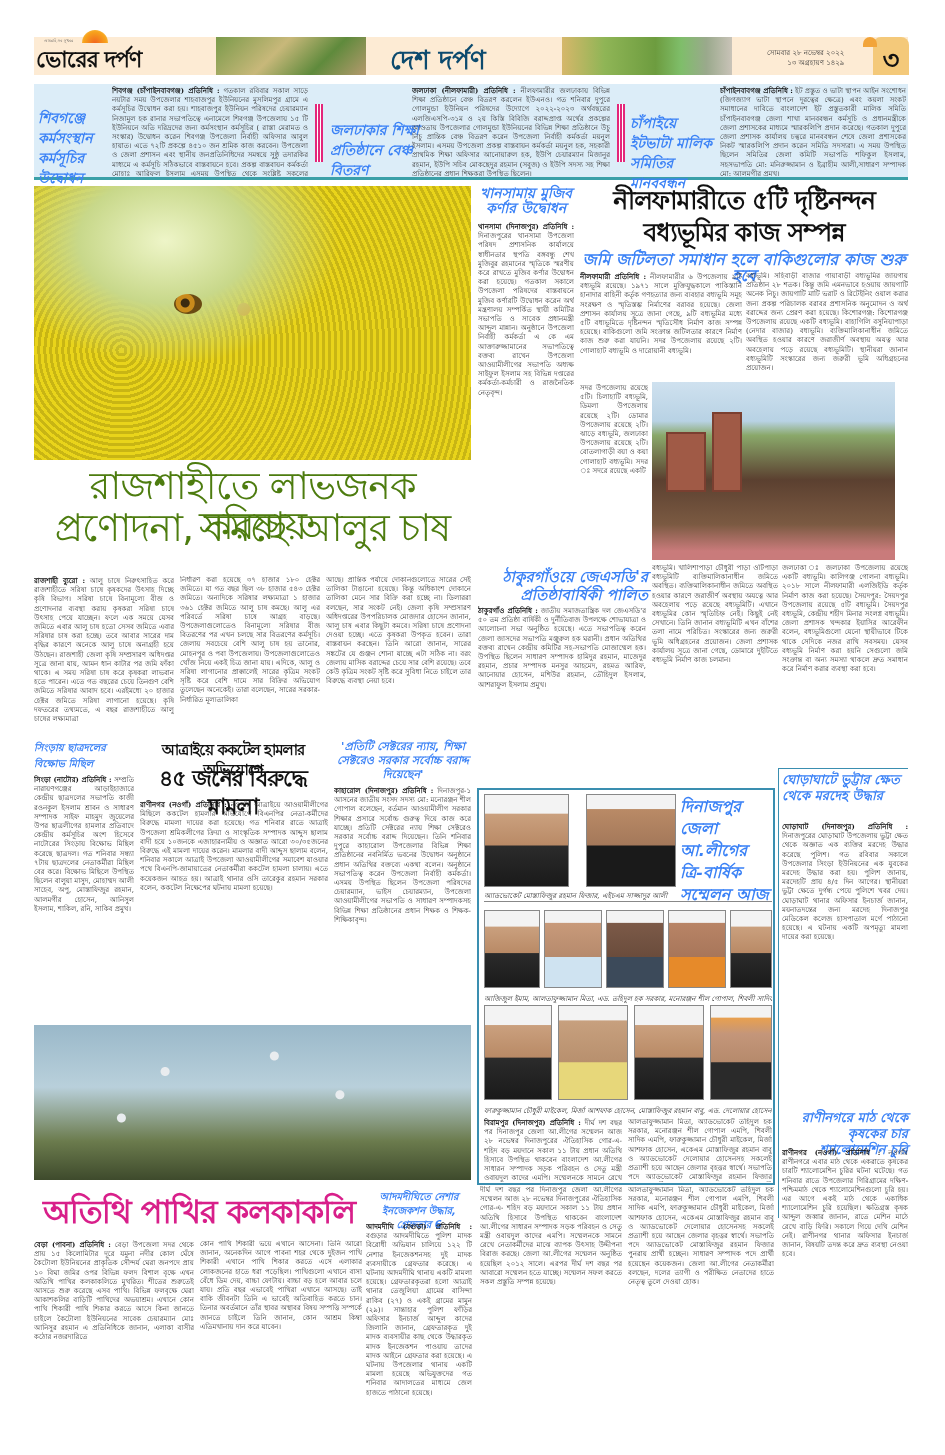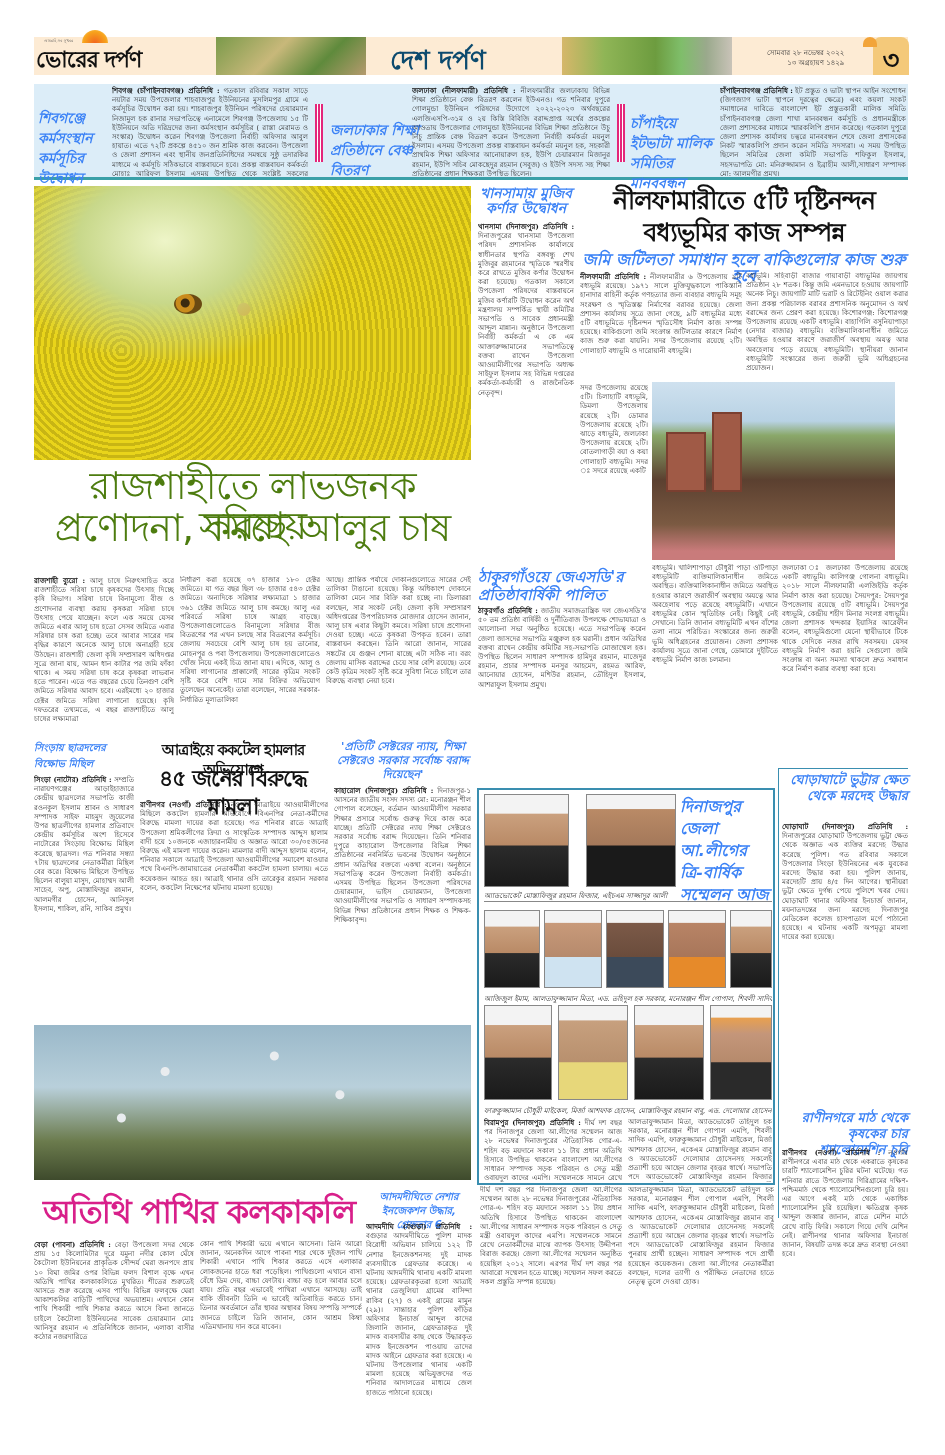--- a/index.html
+++ b/index.html
@@ -84,21 +84,21 @@
 </div>
 <div class="abs h-red" style="left:34px;top:466px;width:437px;font-size:38px;line-height:40px">রাজশাহীতে লাভজনক সরিষায়</div>
 <div class="abs h-red" style="left:34px;top:508px;width:437px;font-size:38px;line-height:40px">প্রণোদনা, কমছে আলুর চাষ</div>
 <div class="abs body-text" style="left:34px;top:576px;width:140px;height:160px"><b>রাজশাহী ব্যুরো :</b> <span>আলু চাষে নিরুৎসাহিত করে রাজশাহীতে সরিষা চাষে কৃষকদের উৎসাহ দিচ্ছে কৃষি বিভাগ। সরিষা চাষে বিনামূল্যে বীজ ও প্রণোদনার ব্যবস্থা করায় কৃষকরা সরিষা চাষে উৎসাহ পেয়ে যাচ্ছেন। ফলে এক সময়ে যেসব জমিতে এবার আলু চাষ হতো সেসব জমিতে এবার সরিষার চাষ করা হচ্ছে। তবে আবার সারের দাম বৃদ্ধির কারণে অনেকে আলু চাষে অনাগ্রহী হয়ে উঠছেন। রাজশাহী জেলা কৃষি সম্প্রসারণ অধিদপ্তর সূত্রে জানা যায়, আমন ধান কাটার পর জমি ফাঁকা থাকে। এ সময় সরিষা চাষ করে কৃষকরা লাভবান হতে পারেন। এতে গত বছরের চেয়ে তিনগুণ বেশি জমিতে সরিষার আবাদ হবে। এরইমধ্যে ২০ হাজার হেক্টর জমিতে সরিষা লাগানো হয়েছে। কৃষি দফতরের তথ্যমতে, এ বছর রাজশাহীতে আলু চাষের লক্ষ্যমাত্রা</span></div>
 <div class="abs body-text" style="left:180px;top:576px;width:140px;height:160px">নির্ধারণ করা হয়েছে ৩৭ হাজার ১৮০ হেক্টর জমিতে। যা গত বছর ছিল ৩৮ হাজার ৫৪৩ হেক্টর জমিতে। অন্যদিকে সরিষার লক্ষ্যমাত্রা ১ হাজার ৩৬১ হেক্টর জমিতে আলু চাষ কমছে। আলু এর পরিবর্তে সরিষা চাষে আগ্রহ বাড়ছে। উপজেলাগুলোতেও বিনামূল্যে সরিষার বীজ বিতরণের পর এখন চলছে সার বিতরণের কর্মসূচি। জেলায় সবচেয়ে বেশি আলু চাষ হয় তানোর, মোহনপুর ও পবা উপজেলায়। উপজেলাগুলোতেও খোঁজ নিয়ে একই চিত্র জানা যায়। এদিকে, আলু ও সরিষা লাগানোর প্রাক্কালেই সারের কৃত্রিম সংকট সৃষ্টি করে বেশি দামে সার বিক্রির অভিযোগ তুলেছেন অনেকেই। তারা বলেছেন, সারের সরকার-নির্ধারিত মূল্যতালিকা</div>
 <div class="abs body-text" style="left:326px;top:576px;width:145px;height:160px">আছে। প্রান্তিক পর্যায়ে দোকানগুলোতে সারের সেই তালিকা টাঙানো হয়েছে। কিন্তু অধিকাংশ দোকানে তালিকা মেনে সার বিক্রি করা হচ্ছে না। ডিলাররা বলছেন, সার সংকট নেই। জেলা কৃষি সম্প্রসারণ অধিদপ্তরের উপপরিচালক মোজদার হোসেন জানান, আলু চাষ এবার কিছুটা কমবে। সরিষা চাষে প্রণোদনা দেওয়া হচ্ছে। এতে কৃষকরা উপকৃত হবেন। তারা বাস্তবায়ন করছেন। তিনি আরো জানান, সারের সঙ্কটের যে গুঞ্জন শোনা যাচ্ছে এটা সঠিক না। বরং জেলায় মাসিক বরাদ্দের চেয়ে সার বেশি রয়েছে। তবে কেউ কৃত্রিম সংকট সৃষ্টি করে সুবিধা নিতে চাইলে তার বিরুদ্ধে ব্যবস্থা নেয়া হবে।</div>
 
 <div class="abs head-bn" style="left:478px;top:186px;width:96px;font-size:14px;line-height:15px;text-align:center">খানসামায় মুজিব কর্ণার উদ্বোধন</div>
 <div class="abs body-text" style="left:478px;top:222px;width:96px;height:340px"><b>খানসামা (দিনাজপুর) প্রতিনিধি :</b> <span>দিনাজপুরের খানসামা উপজেলা পরিষদ প্রশাসনিক কার্যালয়ে স্বাধীনতার স্থপতি বঙ্গবন্ধু শেখ মুজিবুর রহমানের স্মৃতিকে স্মরণীয় করে রাখতে মুজিব কর্ণার উদ্বোধন করা হয়েছে। গতকাল সকালে উপজেলা পরিষদের বাস্তবায়নে মুজিব কর্ণারটি উদ্বোধন করেন অর্থ মন্ত্রণালয় সম্পর্কিত স্থায়ী কমিটির সভাপতি ও সাবেক প্রধানমন্ত্রী আব্দুল মান্নান। অনুষ্ঠানে উপজেলা নির্বাহী কর্মকর্তা এ কে এম আক্তারুজ্জামানের সভাপতিত্বে বক্তব্য রাখেন উপজেলা আওয়ামীলীগের সভাপতি অধ্যক্ষ সাইফুল ইসলাম সহ বিভিন্ন দপ্তরের কর্মকর্তা-কর্মচারী ও রাজনৈতিক নেতৃবৃন্দ।</span></div>
 
-<div class="abs head-bn" style="left:478px;top:568px;width:170px;font-size:15px;line-height:18px;text-align:left">ঠাকুরগাঁওয়ে জেএসডি'র প্রতিষ্ঠাবার্ষিকী পালিত</div>
+<div class="abs head-bn" style="left:478px;top:568px;width:170px;font-size:15px;line-height:18px;text-align:right">ঠাকুরগাঁওয়ে জেএসডি'র প্রতিষ্ঠাবার্ষিকী পালিত</div>
 <div class="abs body-text" style="left:478px;top:606px;width:168px;height:128px"><b>ঠাকুরগাঁও প্রতিনিধি :</b> <span>জাতীয় সমাজতান্ত্রিক দল জেএসডি'র ৫০ তম প্রতিষ্ঠা বার্ষিকী ও দুর্নীতিবাজ উপলক্ষে শোভাযাত্রা ও আলোচনা সভা অনুষ্ঠিত হয়েছে। এতে সভাপতিত্ব করেন জেলা জাসদের সভাপতি মঞ্জুরুল হক ঘরানী। প্রধান অতিথির বক্তব্য রাখেন কেন্দ্রীয় কমিটির সহ-সভাপতি মোজাম্মেল হক। উপস্থিত ছিলেন সাধারণ সম্পাদক হামিদুর রহমান, মাজেদুর রহমান, প্রচার সম্পাদক মনসুর আহমেদ, রহমত আরিফ, আনোয়ার হোসেন, মশিউর রহমান, তৌহিদুল ইসলাম, আশরাফুল ইসলাম প্রমুখ।</span></div>
 
 <div class="abs h-big" style="left:580px;top:186px;width:328px;font-size:25px;line-height:30px">নীলফামারীতে ৫টি দৃষ্টিনন্দন</div>
 <div class="abs h-big" style="left:580px;top:218px;width:328px;font-size:25px;line-height:30px">বধ্যভূমির কাজ সম্পন্ন</div>
 <div class="abs head-bn" style="left:580px;top:252px;width:328px;font-size:16px;line-height:16px;text-align:center">জমি জটিলতা সমাধান হলে বাকিগুলোর কাজ শুরু হবে</div>
 <div class="abs body-text" style="left:580px;top:272px;width:162px;height:110px"><b>নীলফামারী প্রতিনিধি :</b> <span>নীলফামারীর ৬ উপজেলায় ৯টি বধ্যভূমি রয়েছে। ১৯৭১ সালে মুক্তিযুদ্ধকালে পাকিস্তানি হানাদার বাহিনী কর্তৃক গণহত্যার জন্য ব্যবহার বধ্যভূমি সমূহ সংরক্ষণ ও স্মৃতিস্তম্ভ নির্মাণের বরাবর হয়েছে। জেলা প্রশাসন কার্যালয় সূত্রে জানা গেছে, ৯টি বধ্যভূমির মধ্যে ৫টি বধ্যভূমিতে দৃষ্টিনন্দন স্মৃতিসৌধ নির্মাণ কাজ সম্পন্ন হয়েছে। বাকিগুলো জমি সংক্রান্ত জটিলতার কারণে নির্মাণ কাজ শুরু করা যায়নি। সদর উপজেলায় রয়েছে ২টি। গোলাহাট বধ্যভূমি ও দারোয়ানী বধ্যভূমি।</span></div>
 <div class="abs body-text" style="left:746px;top:272px;width:162px;height:110px">বধ্যভূমি। সহিবাড়ী বাজার গায়াবাড়ী বধ্যভূমির জায়গায় প্রতিষ্ঠান ২৮ শতক। কিন্তু জমি এমনভাবে হওয়ায় জায়গাটি অনেক নিচু। জায়গাটি মাটি ভরাট ও রিটেইনিং ওয়াল করার জন্য প্রকল্প পরিচালক বরাবর প্রশাসনিক অনুমোদন ও অর্থ বরাদ্দের জন্য প্রেরণ করা হয়েছে। কিশোরগঞ্জ: কিশোরগঞ্জ উপজেলায় রয়েছে একটি বধ্যভূমি। বাহাগিলি বসুনিয়াপাড়া (নেদার বাজার) বধ্যভূমি। ব্যক্তিমালিকানাধীন জমিতে অবস্থিত হওয়ার কারণে জরাজীর্ণ অবস্থায় অযত্ন আর অবহেলায় পড়ে রয়েছে বধ্যভূমিটি। স্থানীয়রা জানান বধ্যভূমিটি সংস্কারের জন্য জরুরী ভূমি অধিগ্রহনের প্রয়োজন।</div>
 <div class="abs body-text" style="left:580px;top:384px;width:68px;height:180px">সদর উপজেলায় রয়েছে ৫টি। চিলাহাটি বধ্যভূমি, ডিমলা উপজেলায় রয়েছে ২টি। ডোমার উপজেলায় রয়েছে ২টি। ঝাড়ে বধ্যভূমি, জলঢাকা উপজেলায় রয়েছে ২টি। বোতলাগাড়ী বয়া ও কয়া গোলাহাট বধ্যভূমি। সদর ঃ সদরে রয়েছে একটি</div>
 <div class="abs img" id="killing-field">
   <div class="abs monument" style="left:14px;top:50px;width:40px;height:60px"></div>
@@ -133,21 +133,21 @@
 <div class="abs face" style="left:558px;top:1005px;width:70px;height:95px;background:linear-gradient(180deg,#f3f3f3 0,#f3f3f3 15%,#c7a07e 16%,#b8906e 60%,#e7d77a 61%)"></div>
 <div class="abs face" style="left:634px;top:1005px;width:70px;height:95px"></div>
 <div class="abs face" style="left:710px;top:1005px;width:62px;height:95px;background:linear-gradient(180deg,#f3f3f3 0,#f3f3f3 12%,#e8a050 13%,#c4967a 30%,#b68a6c 60%,#2a2a2a 61%)"></div>
 <div class="abs caption" style="left:484px;top:1105px;width:288px">ফারুকুজ্জামান চৌধুরী মাইকেল, মির্জা আশফাক হোসেন, মোস্তাফিজুর রহমান বাবু, এড. দেলোয়ার হোসেন</div>
 <div class="abs body-text" style="left:484px;top:1118px;width:138px;height:64px"><b>বিরামপুর (দিনাজপুর) প্রতিনিধি :</b> <span>দীর্ঘ দশ বছর পর দিনাজপুর জেলা আ.লীগের সম্মেলন আজ ২৮ নভেম্বর দিনাজপুরের ঐতিহাসিক গোর-এ- শহিদ বড় ময়দানে সকাল ১১ টায় প্রধান অতিথি হিসাবে উপস্থিত থাকবেন বাংলাদেশ আ.লীগের সাধারন সম্পাদক সড়ক পরিবহন ও সেতু মন্ত্রী ওবায়দুল কাদের এমপি। সম্মেলনকে সামনে রেখে নেতাকর্মীদের মাঝে ব্যাপক উৎসাহ উদ্দীপনা বিরাজ করছে। জেলা আ.লীগের সম্মেলন অনুষ্ঠিত হয়েছিল ২০১২ সালে। এরপর দীর্ঘ দশ বছর পর আবারো সম্মেলন হতে যাচ্ছে। সম্মেলন সফল করতে সকল প্রস্তুতি সম্পন্ন হয়েছে।</span></div>
 <div class="abs body-text" style="left:628px;top:1118px;width:144px;height:64px">আলতাফুজ্জামান মিতা, অ্যাডভোকেট তহিদুল হক সরকার, মনোরঞ্জন শীল গোপাল এমপি, শিবলী সাদিক এমপি, ফারুকুজ্জামান চৌধুরী মাইকেল, মির্জা আশফাক হোসেন, একেএম মোস্তাফিজুর রহমান বাবু ও অ্যাডভোকেট দেলোয়ার হোসেনসহ সকলেই প্রত্যাশী হয়ে আছেন জেলার বৃহত্তর স্বার্থে। সভাপতি পদে অ্যাডভোকেট মোস্তাফিজুর রহমান ফিজার পুনরায় প্রার্থী হচ্ছেন। সাধারণ সম্পাদক পদে প্রার্থী হয়েছেন কয়েকজন। জেলা আ.লীগের নেতাকর্মীরা বলছেন, দলের ত্যাগী ও পরীক্ষিত নেতাদের হাতে নেতৃত্ব তুলে দেওয়া হোক।</div>
 <div class="abs body-text" style="left:480px;top:1186px;width:142px;height:250px">দীর্ঘ দশ বছর পর দিনাজপুর জেলা আ.লীগের সম্মেলন আজ ২৮ নভেম্বর দিনাজপুরের ঐতিহাসিক গোর-এ- শহিদ বড় ময়দানে সকাল ১১ টায় প্রধান অতিথি হিসাবে উপস্থিত থাকবেন বাংলাদেশ আ.লীগের সাধারন সম্পাদক সড়ক পরিবহন ও সেতু মন্ত্রী ওবায়দুল কাদের এমপি। সম্মেলনকে সামনে রেখে নেতাকর্মীদের মাঝে ব্যাপক উৎসাহ উদ্দীপনা বিরাজ করছে। জেলা আ.লীগের সম্মেলন অনুষ্ঠিত হয়েছিল ২০১২ সালে। এরপর দীর্ঘ দশ বছর পর আবারো সম্মেলন হতে যাচ্ছে। সম্মেলন সফল করতে সকল প্রস্তুতি সম্পন্ন হয়েছে।</div>
 <div class="abs body-text" style="left:628px;top:1186px;width:146px;height:250px">আলতাফুজ্জামান মিতা, অ্যাডভোকেট তহিদুল হক সরকার, মনোরঞ্জন শীল গোপাল এমপি, শিবলী সাদিক এমপি, ফারুকুজ্জামান চৌধুরী মাইকেল, মির্জা আশফাক হোসেন, একেএম মোস্তাফিজুর রহমান বাবু ও অ্যাডভোকেট দেলোয়ার হোসেনসহ সকলেই প্রত্যাশী হয়ে আছেন জেলার বৃহত্তর স্বার্থে। সভাপতি পদে অ্যাডভোকেট মোস্তাফিজুর রহমান ফিজার পুনরায় প্রার্থী হচ্ছেন। সাধারণ সম্পাদক পদে প্রার্থী হয়েছেন কয়েকজন। জেলা আ.লীগের নেতাকর্মীরা বলছেন, দলের ত্যাগী ও পরীক্ষিত নেতাদের হাতে নেতৃত্ব তুলে দেওয়া হোক।</div>
 
 <div class="abs box-border" style="left:778px;top:768px;width:130px;height:450px;border-right:none;border-bottom:none"></div>
-<div class="abs head-bn" style="left:782px;top:772px;width:126px;font-size:13px;line-height:16px;text-align:right">ঘোড়াঘাটে ভুট্টার ক্ষেত থেকে মরদেহ উদ্ধার</div>
+<div class="abs head-bn" style="left:782px;top:772px;width:126px;font-size:13px;line-height:16px;text-align:left">ঘোড়াঘাটে ভুট্টার ক্ষেত থেকে মরদেহ উদ্ধার</div>
 <div class="abs body-text" style="left:782px;top:822px;width:126px;height:286px"><b>ঘোড়াঘাট (দিনাজপুর) প্রতিনিধি :</b> <span>দিনাজপুরের ঘোড়াঘাট উপজেলায় ভুট্টা ক্ষেত থেকে অজ্ঞাত এক ব্যক্তির মরদেহ উদ্ধার করেছে পুলিশ। গত রবিবার সকালে উপজেলার সিংড়া ইউনিয়নের এক যুবকের মরদেহ উদ্ধার করা হয়। পুলিশ জানায়, মরদেহটি প্রায় ৪/৫ দিন আগের। স্থানীয়রা ভুট্টা ক্ষেতে দুর্গন্ধ পেয়ে পুলিশে খবর দেয়। ঘোড়াঘাট থানার অফিসার ইনচার্জ জানান, ময়নাতদন্তের জন্য মরদেহ দিনাজপুর মেডিকেল কলেজ হাসপাতাল মর্গে পাঠানো হয়েছে। এ ঘটনায় একটি অপমৃত্যু মামলা দায়ের করা হয়েছে।</span></div>
 
 <div class="abs head-bn" style="left:782px;top:1110px;width:126px;font-size:13px;line-height:16px;text-align:right">রাণীনগরে মাঠ থেকে কৃষকের চার শ্যালোমেশিন চুরি</div>
 <div class="abs body-text" style="left:782px;top:1148px;width:126px;height:290px"><b>রাণীনগর (নওগাঁ) প্রতিনিধি :</b> <span>নওগাঁর রাণীনগরে এবার মাঠ থেকে একরাতে কৃষকের চারটি শ্যালোমেশিন চুরির ঘটনা ঘটেছে। গত শনিবার রাতে উপজেলার গিরিগ্রামের দক্ষিণ-পশ্চিমমাঠ থেকে শ্যালোমেশিনগুলো চুরি হয়। এর আগে একই মাঠ থেকে একাধিক শ্যালোমেশিন চুরি হয়েছিল। ক্ষতিগ্রস্ত কৃষক আব্দুল জব্বার জানান, রাতে মেশিন মাঠে রেখে বাড়ি ফিরি। সকালে গিয়ে দেখি মেশিন নেই। রাণীনগর থানার অফিসার ইনচার্জ জানান, বিষয়টি তদন্ত করে দ্রুত ব্যবস্থা নেওয়া হবে।</span></div>
 
 <div class="abs img" id="storks"></div>
 <div class="abs h-mag" style="left:34px;top:1192px;width:330px;font-size:32px;line-height:40px">অতিথি পাখির কলকাকলি</div>
 <div class="abs body-text" style="left:34px;top:1240px;width:160px;height:180px"><b>বেড়া (পাবনা) প্রতিনিধি :</b> <span>বেড়া উপজেলা সদর থেকে প্রায় ১৫ কিলোমিটার দূরে যমুনা নদীর কোল ঘেঁষে কৈটোলা ইউনিয়নের প্রাকৃতিক সৌন্দর্য ঘেরা জনপদে প্রায় ১০ বিঘা জমির ওপর বিভিন্ন ফলদ বিশাল বৃক্ষে এখন অতিথি পাখির কলকাকলিতে মুখরিত। শীতের শুরুতেই আসতে শুরু করেছে এসব পাখি। বিভিন্ন ফলবৃক্ষে ঘেরা আকাশকলির বাড়িটি পাখিদের অভয়াশ্রম। এখানে কোন পাখি শিকারী পাখি শিকার করতে আসে কিনা জানতে চাইলে কৈটোলা ইউনিয়নের সাবেক চেয়ারম্যান মোঃ আনিসুর রহমান এ প্রতিনিধিকে জানান, এলাকা বাসীর কঠোর নজরদারিতে</span></div>
 <div class="abs body-text" style="left:200px;top:1240px;width:162px;height:180px">কোন পাখি শিকারী ভয়ে এখানে আসেনা। তিনি আরো জানান, অনেকদিন আগে পাবনা শহর থেকে দুইজন পাখি শিকারী এখানে পাখি শিকার করতে এসে এলাকার লোকজনের হাতে ধরা পড়েছিল। পাখিগুলো এখানে বাসা বেঁধে ডিম দেয়, বাচ্চা ফোটায়। বাচ্চা বড় হলে আবার চলে যায়। প্রতি বছর এভাবেই পাখিরা এখানে আসছে। তাই বাকি জীবনটা তিনি এ ভাবেই অতিবাহিত করতে চান। তিনার অবর্তমানে তাঁর স্থাবর অস্থাবর বিষয় সম্পত্তি সম্পর্কে জানতে চাইলে তিনি জানান, কোন আশ্রম কিম্বা এতিমখানায় দান করে যাবেন।</div>
 

